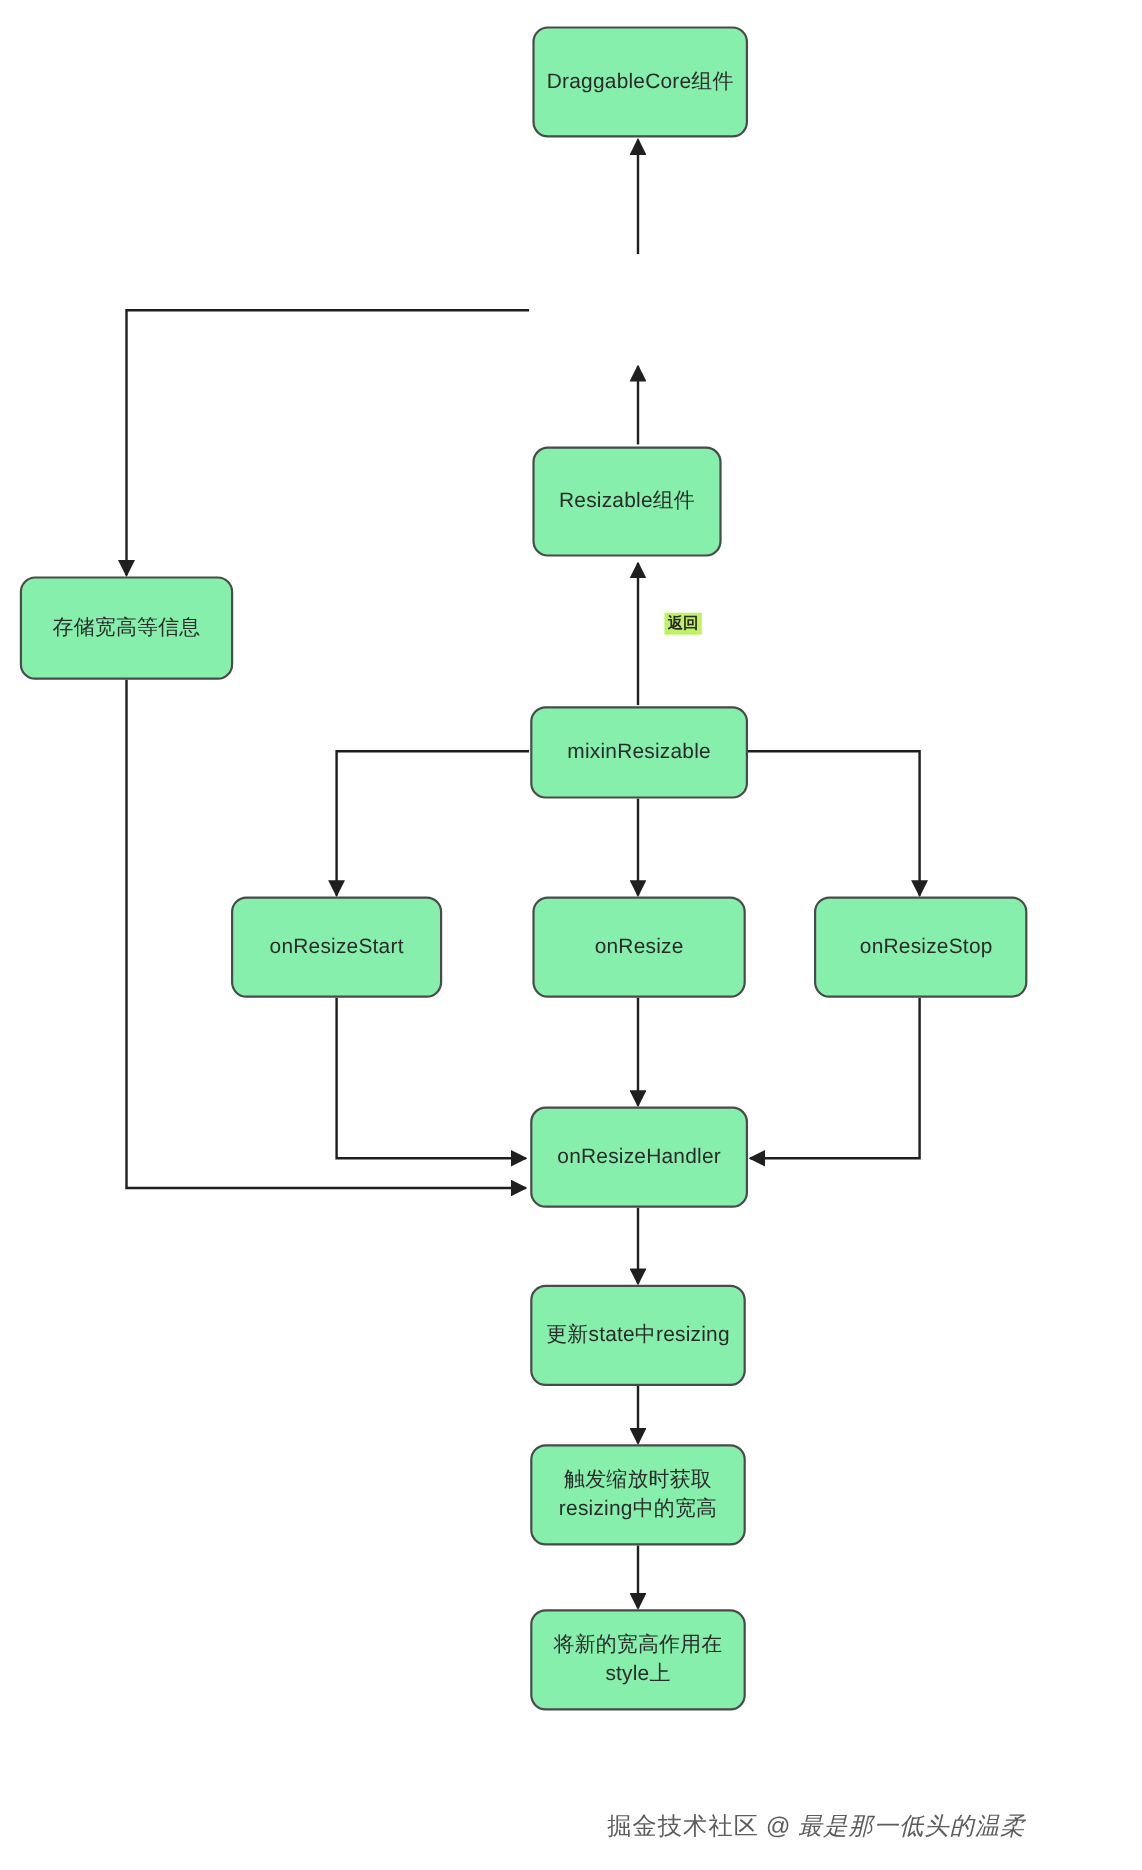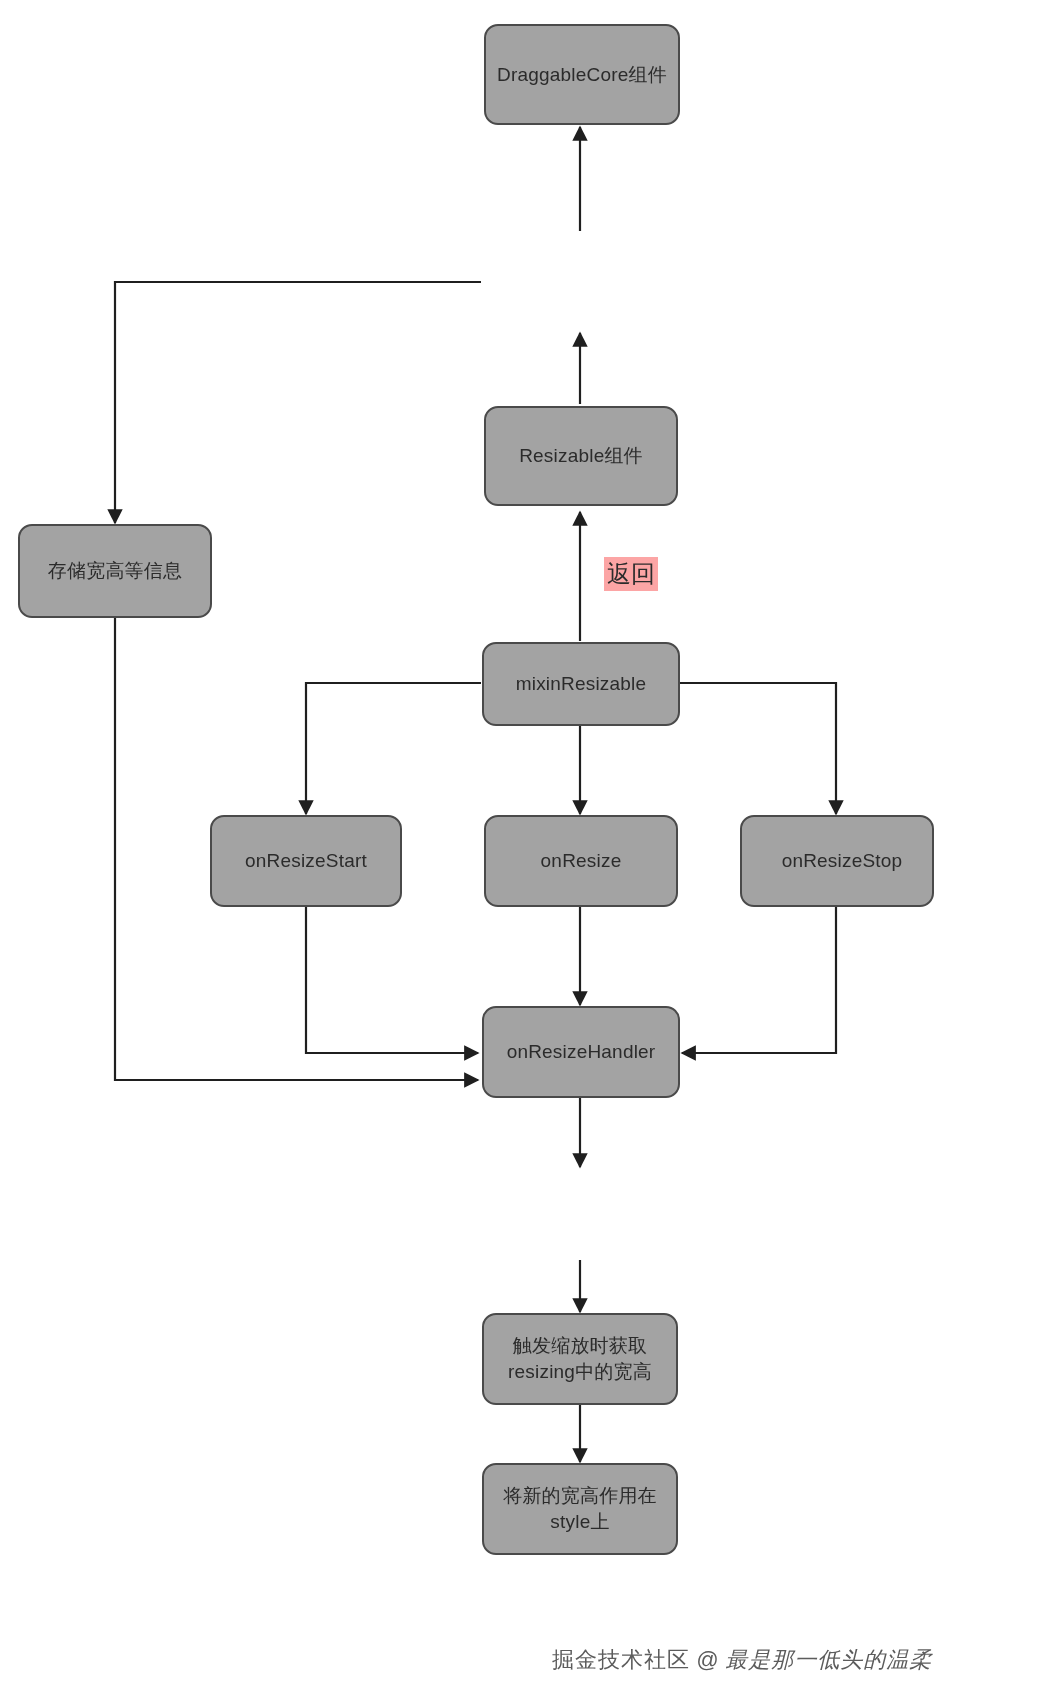--- a/index.html
+++ b/index.html
@@ -21,41 +21,42 @@
     position: absolute;
     left: 0;
     top: 0;
     width: 1038px;
     height: 1700px;
     pointer-events: none;
   }
   .node {
     position: absolute;
     box-sizing: border-box;
-    background: #a3a3a3;
+    background: #86efac;
     border: 2px solid #4a4a4a;
     border-radius: 14px;
     display: flex;
     align-items: center;
     justify-content: center;
     text-align: center;
     color: #2b2b2b;
     font-size: 19px;
     line-height: 1.35;
     letter-spacing: 0.2px;
     padding: 4px 6px;
     white-space: pre-line;
   }
   .edge-label {
     position: absolute;
-    font-size: 24px;
+    font-size: 14px;
     color: #2b2b2b;
-    background: #fca5a5;
+    background: #bef264;
     padding: 1px 3px;
     white-space: nowrap;
+    font-weight: bold;
   }
   .watermark {
     position: absolute;
     font-size: 22px;
     color: #5c5c5c;
     font-style: italic;
     letter-spacing: 1px;
     white-space: nowrap;
   }
   .wm-mark {
@@ -101,34 +102,35 @@
 
       <path d="M 580 1260 L 580 1312"></path>
 
       <path d="M 580 1405 L 580 1462"></path>
     </g>
   </svg>
 
   <div class="node" style="left:484px; top:24px; width:196px; height:101px;">DraggableCore组件</div>
 
 
-  <div class="node" style="left:484px; top:406px; width:194px; height:100px;">Resizable组件</div>
+  <div class="node" style="left:484px; top:406px; width:172px; height:100px;">Resizable组件</div>
 
   <div class="node" style="left:482px; top:642px; width:198px; height:84px;">mixinResizable</div>
 
   <div class="node" style="left:18px; top:524px; width:194px; height:94px;">存储宽高等信息</div>
 
   <div class="node" style="left:484px; top:815px; width:194px; height:92px;">onResize</div>
 
   <div class="node" style="left:210px; top:815px; width:192px; height:92px;">onResizeStart</div>
 
   <div class="node" style="left:740px; top:815px; width:194px; height:92px;padding-left:16px;">onResizeStop</div>
 
   <div class="node" style="left:482px; top:1006px; width:198px; height:92px;">onResizeHandler</div>
 
+  <div class="node" style="left:482px; top:1168px; width:196px; height:92px;">更新state中resizing</div>
 
   <div class="node" style="left:482px; top:1313px; width:196px; height:92px;">触发缩放时获取
 resizing中的宽高</div>
 
   <div class="node" style="left:482px; top:1463px; width:196px; height:92px;">将新的宽高作用在
 style上</div>
 
   <div class="edge-label" style="left:604px; top:557px;">返回</div>
 
   <div class="watermark" style="left:552px; top:1645px;">

